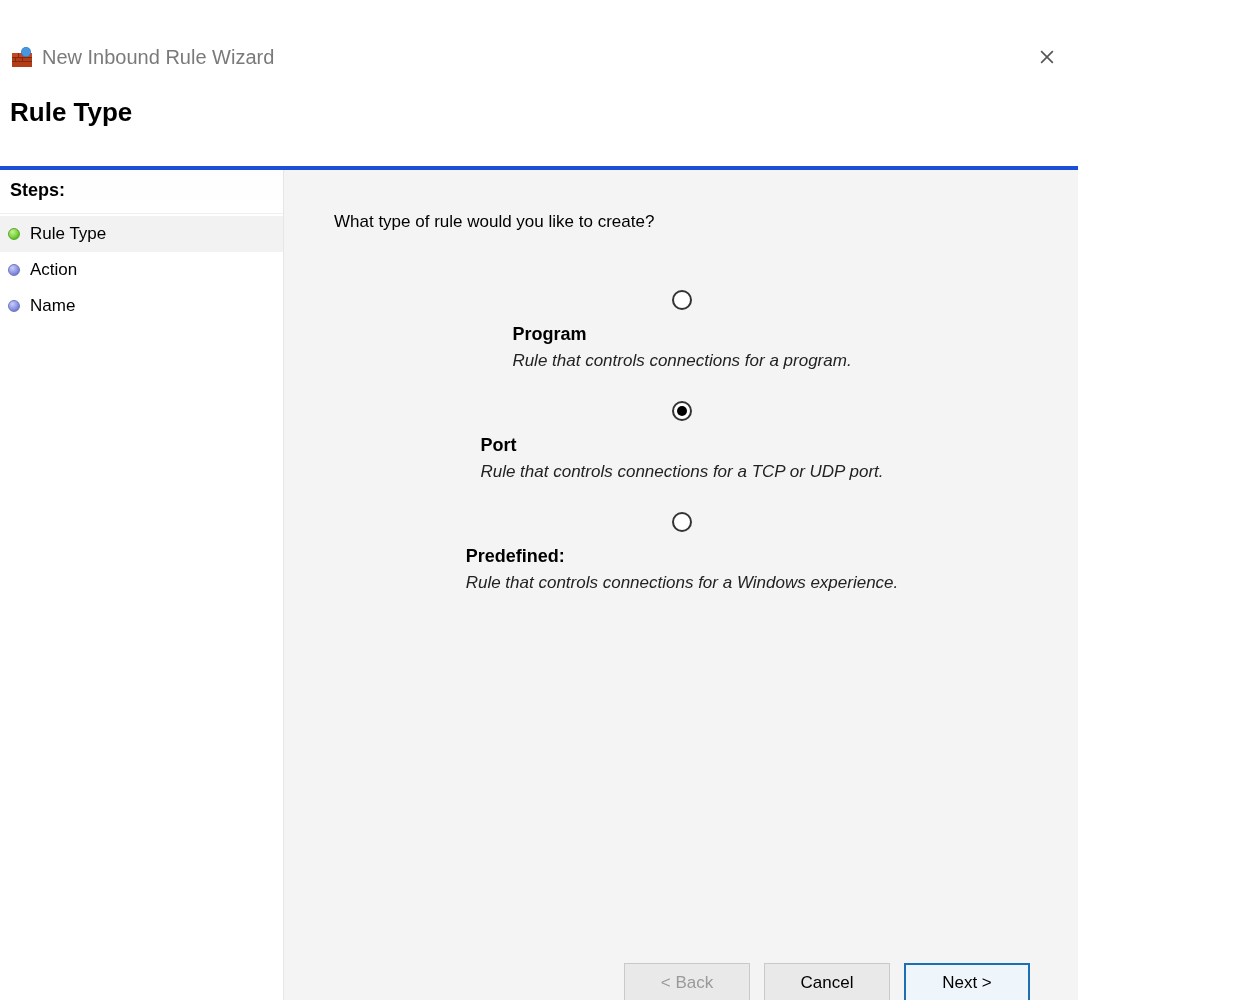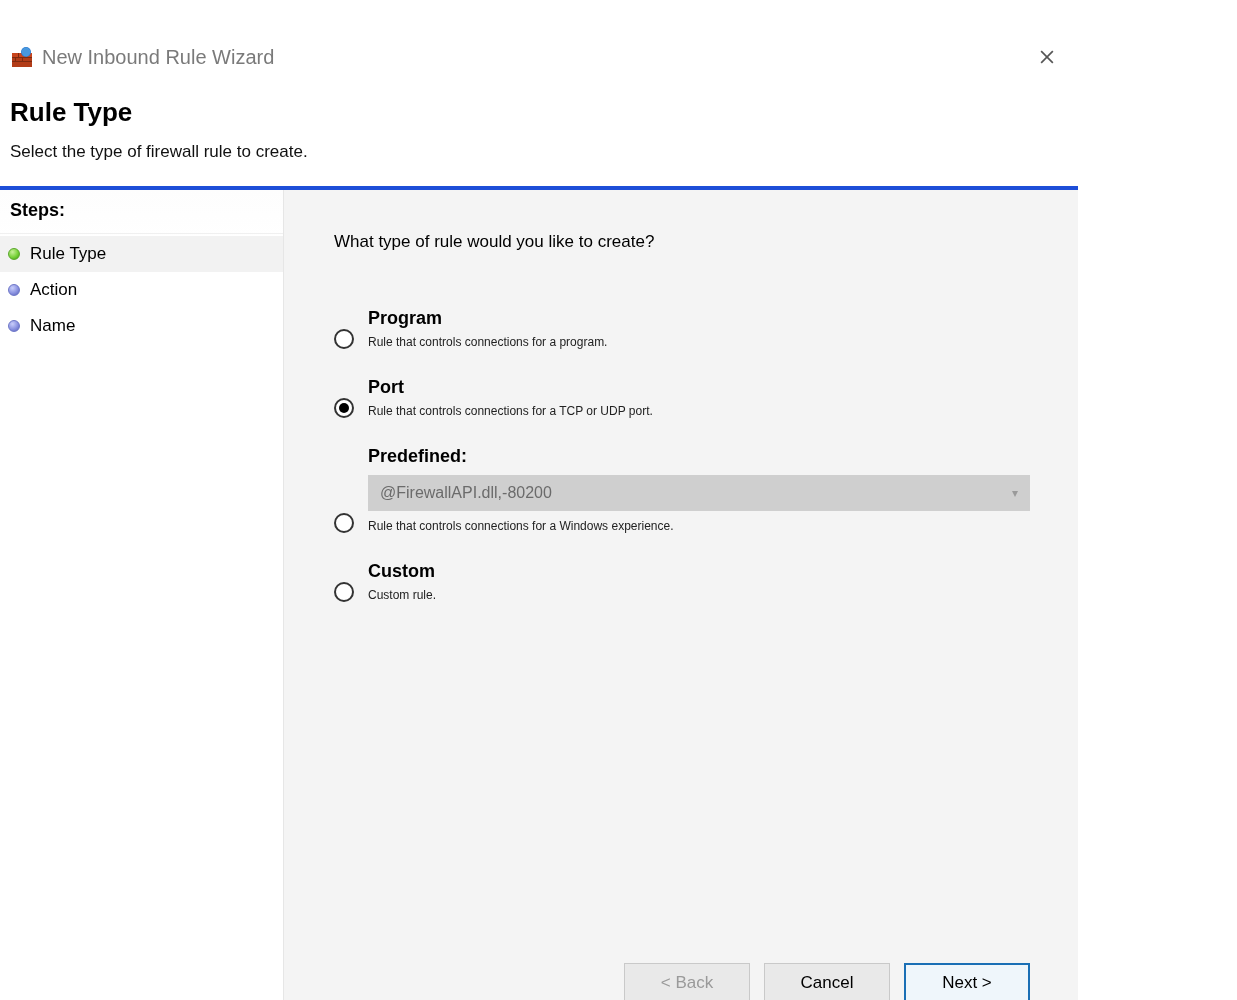--- a/index.html
+++ b/index.html
@@ -117,23 +117,24 @@
     position: relative;
     padding: 42px 48px 12px 50px;
   }
   .question {
     font-size: 17px;
     margin-bottom: 56px;
   }
   .options {}
   .option-row {
     display: flex;
-    align-items: flex-end;
+    align-items: center;
     gap: 14px;
     margin-bottom: 28px;
+    flex-direction: column;
   }
   .radio {
     width: 20px;
     height: 20px;
     border: 2px solid #333;
     border-radius: 50%;
     flex-shrink: 0;
     display: flex;
     align-items: center;
     justify-content: center;
@@ -147,22 +148,23 @@
     border-radius: 50%;
     background: #000;
   }
   .opt-body { flex: 1; }
   .opt-title {
     font-size: 18px;
     font-weight: 700;
     margin-bottom: 6px;
   }
   .opt-desc {
-    font-size: 12px;
+    font-size: 17px;
     color: #222;
+    font-style: italic;
   }
   .predef-select {
     margin: 8px 0 8px 0;
     height: 36px;
     background: #cfcfcf;
     color: #6b6b6b;
     font-size: 16px;
     display: flex;
     align-items: center;
     justify-content: space-between;
@@ -227,21 +229,20 @@
     <span class="titlebar-close">
       <svg viewBox="0 0 12 12" width="14" height="14">
         <line x1="1" y1="1" x2="11" y2="11" stroke="#555" stroke-width="1.4"></line>
         <line x1="11" y1="1" x2="1" y2="11" stroke="#555" stroke-width="1.4"></line>
       </svg>
     </span>
   </div>
 
   <div class="header">
     <h1>Rule Type</h1>
-    <div class="header-sub">Select the type of firewall rule to create.</div>
   </div>
 
   <div class="body">
 
     <div class="sidebar">
       <div class="sidebar-title">Steps:</div>
       <div class="step-list">
         <div class="step-item current">
           <span class="bullet done"></span>
           <span>Rule Type</span>
@@ -275,35 +276,24 @@
           <div class="opt-body">
             <div class="opt-title">Port</div>
             <div class="opt-desc">Rule that controls connections for a TCP or UDP port.</div>
           </div>
         </div>
 
         <div class="option-row">
           <span class="radio"></span>
           <div class="opt-body">
             <div class="opt-title">Predefined:</div>
-            <div class="predef-select">
-              <span>@FirewallAPI.dll,-80200</span>
-              <span class="chev">▾</span>
-            </div>
             <div class="opt-desc">Rule that controls connections for a Windows experience.</div>
           </div>
         </div>
 
-        <div class="option-row">
-          <span class="radio"></span>
-          <div class="opt-body">
-            <div class="opt-title">Custom</div>
-            <div class="opt-desc">Custom rule.</div>
-          </div>
-        </div>
 
       </div>
 
       <div class="footer">
         <div class="btn disabled">&lt; Back</div>
         <div class="btn">Cancel</div>
         <div class="btn primary">Next &gt;</div>
       </div>
 
     </div>

